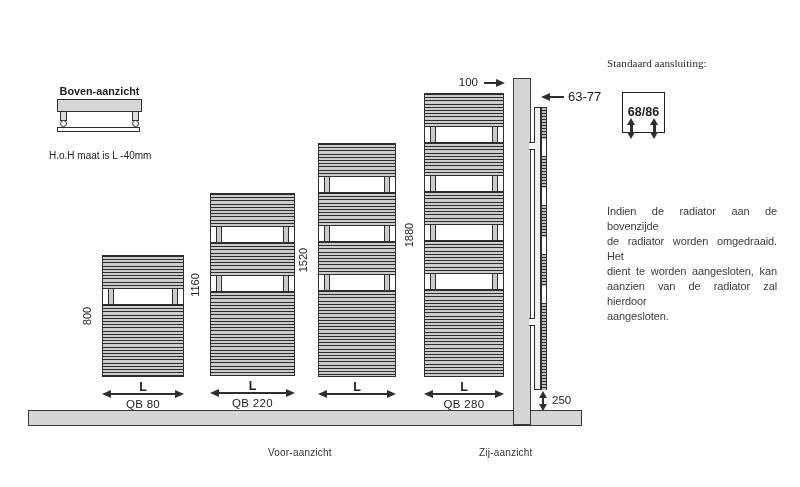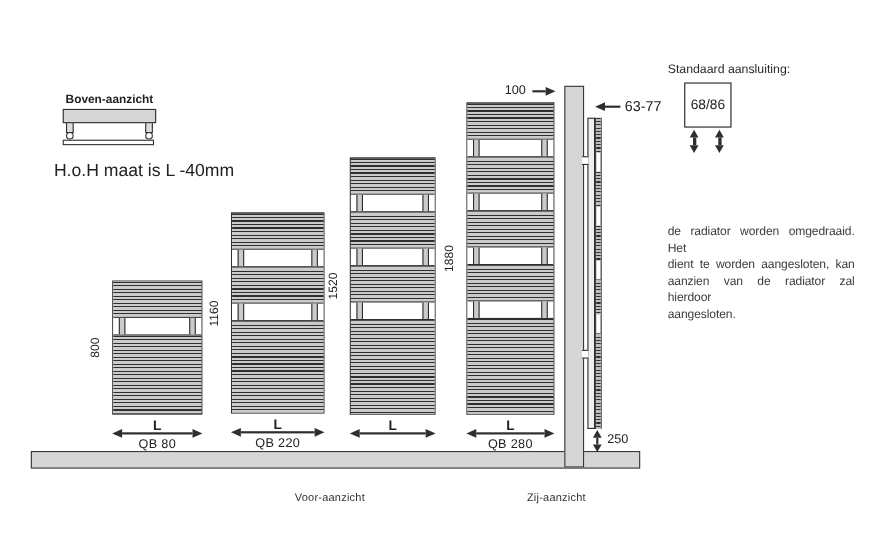--- a/index.html
+++ b/index.html
@@ -42,41 +42,41 @@
   #side-strip{position:absolute;display:flex;flex-direction:column;background:#fff;
     border-left:1px solid var(--line);border-right:1px solid var(--line);}
   .tooth{width:100%;background:repeating-linear-gradient(to bottom,var(--line) 0px,var(--line) 1px,#bdbdbd 1px,#bdbdbd 3px);}
   .bracket{position:absolute;background:#fff;border-top:1px solid var(--line);border-bottom:1px solid var(--line);}
 
   
   .tv-shape{position:absolute;border:1px solid var(--line);}
 
   
   #conn-box{position:absolute;border:1.5px solid #1d1d1d;background:#fff;text-align:center;
-    font-size:12.5px;font-weight:400;}
+    font-size:12.5px;font-weight:700;margin-top:17px;}
   .para{position:absolute;font-size:11px;line-height:15px;color:var(--muted);letter-spacing:-0.1px;}
   .para .just{text-align:justify;text-align-last:justify;}
   .warning{width:184px;line-height:14.5px;color:var(--muted);}
   .warning b{color:#111;}
-  .heading{font-size:11.2px;color:#2a2a2a;}
+  .heading{font-size:11.2px;color:#2a2a2a;font-family:Liberation Serif, serif;}
   .viewlabel{font-size:10px;color:#333;letter-spacing:.2px;}
 </style>
 </head>
 <body>
 
 <div id="stage">
 
   <div class="txt" style="left:57px;top:85px;width:85px;text-align:center;font-weight:bold;font-size:10.8px;">Boven-aanzicht</div>
   <div class="tv-shape" style="left:57px;top:99px;width:85px;height:13px;background:var(--wall);"></div>
   <div class="tv-shape" style="left:60px;top:111px;width:7px;height:10px;background:#ddd;"></div>
   <div class="tv-shape" style="left:132px;top:111px;width:7px;height:10px;background:#ddd;"></div>
   <div class="tv-shape" style="left:60px;top:120px;width:7px;height:7px;border-radius:50%;background:#fff;"></div>
   <div class="tv-shape" style="left:132px;top:120px;width:7px;height:7px;border-radius:50%;background:#fff;"></div>
   <div class="tv-shape" style="left:57px;top:127px;width:83px;height:5px;background:#fff;"></div>
-  <div class="txt" style="left:49px;top:149px;font-size:16px;">H.o.H  maat is L -40mm</div>
+  <div class="txt" style="left:49px;top:149px;font-size:10px;">H.o.H  maat is L -40mm</div>
 
   <div class="slab" style="left:28px;top:410px;width:554px;height:16px;z-index:1;"></div>
   <div class="slab" style="left:513px;top:78px;width:18px;height:347px;z-index:2;"></div>
 
   <div id="side-bar" style="left:534px;top:107px;width:7px;height:283px;z-index:3;"></div>
   <div id="side-strip" style="left:541px;top:107px;width:6px;height:283px;z-index:3;">
       <div class="tooth" style="height: 32px;"></div>
       <div style="height: 17px;"></div>
       <div class="tooth" style="height: 32px;"></div>
       <div style="height: 17px;"></div>
@@ -113,20 +113,21 @@
     <span class="av-t"></span>
     <span class="av-b"></span>
   </div>
   <div class="varrow" style="left:653px;top:125px;width:2.5px;height:7px;">
     <span class="av-t"></span>
     <span class="av-b"></span>
   </div>
 
 
   <div class="para" id="paragraph" style="left:607px;top:204px;width:170px;">
+      <div class="just">Indien de radiator aan de bovenzijde</div>
       <div class="just">de radiator worden omgedraaid. Het</div>
       <div class="just">dient te worden aangesloten, kan</div>
       <div class="just">aanzien van de radiator zal hierdoor</div>
       <div>aangesloten.</div>
     </div>
 
   <div class="txt viewlabel" style="left:268px;top:446px;">Voor-aanzicht</div>
   <div class="txt viewlabel" style="left:479px;top:446px;">Zij-aanzicht</div>
 
 <div class="radiator" style="left: 102px; top: 255px; width: 82px; height: 122px;">

